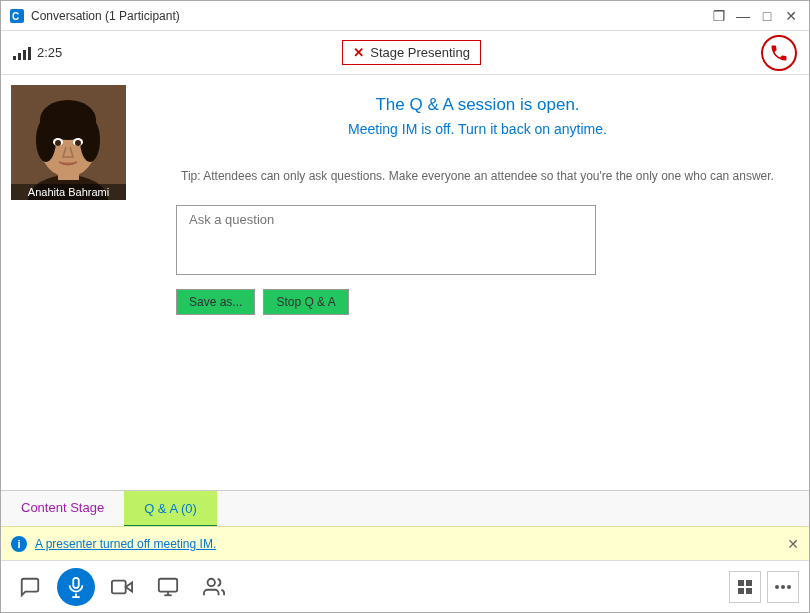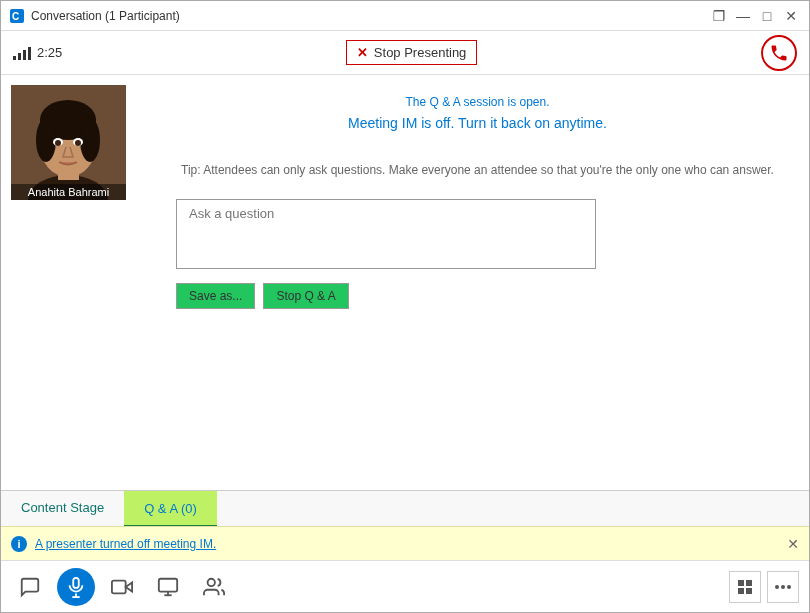--- a/index.html
+++ b/index.html
@@ -166,21 +166,21 @@
       flex-direction: column;
       padding: 20px 30px 10px 30px;
       overflow-y: auto;
     }
     .session-status {
       text-align: center;
       margin-bottom: 10px;
     }
     .session-open {
       color: #0078d4;
-      font-size: 12px;
+      font-size: 17px;
       margin-bottom: 6px;
     }
     .im-off {
       color: #0078d4;
       font-size: 14px;
       margin-bottom: 20px;
     }
     .tip-text {
       color: #666;
       font-size: 12px;
@@ -219,21 +219,21 @@
       display: flex;
       border-top: 1px solid #ccc;
       height: 36px;
       flex-shrink: 0;
       background: #f8f8f8;
     }
     .tab {
       padding: 8px 20px;
       cursor: pointer;
       font-size: 13px;
-      color: #0f766e;
+      color: #a21caf;
       border-bottom: 3px solid transparent;
       display: flex;
       align-items: center;
     }
     .tab.active {
       color: #0078d4;
       border-bottom: 1px solid #15803d;
       background: #bef264;
     }
     
@@ -349,21 +349,21 @@
       <div class="signal-bars">
         <div class="signal-bar" style="height:4px;"></div>
         <div class="signal-bar" style="height:7px;"></div>
         <div class="signal-bar" style="height:10px;"></div>
         <div class="signal-bar" style="height:13px;"></div>
       </div>
       <span class="time-display">2:25</span>
     </div>
     <button class="stop-presenting-btn">
       <span class="x-icon">✕</span>
-      <span>Stop Presenting</span>
+      <span>Stage Presenting</span>
     </button>
     <button class="end-call-btn">
       <svg width="20" height="20" viewBox="0 0 24 24" fill="none">
         <path d="M6.6 10.8c1.4 2.8 3.8 5.1 6.6 6.6l2.2-2.2c.3-.3.7-.4 1-.2 1.1.4 2.3.6 3.6.6.6 0 1 .4 1 1V20c0 .6-.4 1-1 1-9.4 0-17-7.6-17-17 0-.6.4-1 1-1h3.5c.6 0 1 .4 1 1 0 1.3.2 2.5.6 3.6.1.3 0 .7-.2 1L6.6 10.8z" fill="#cc0000"></path>
       </svg>
     </button>
   </div>
 
   <div class="main-content">
 

